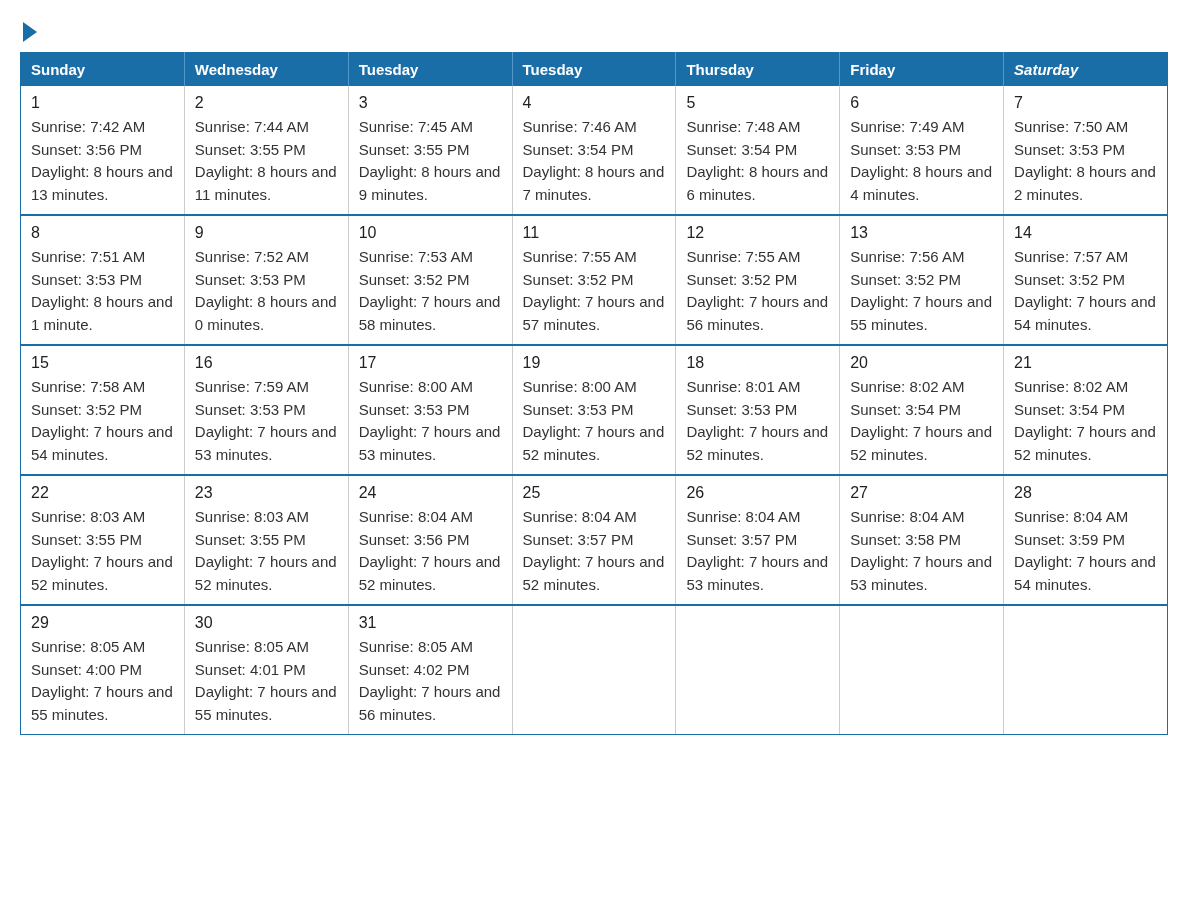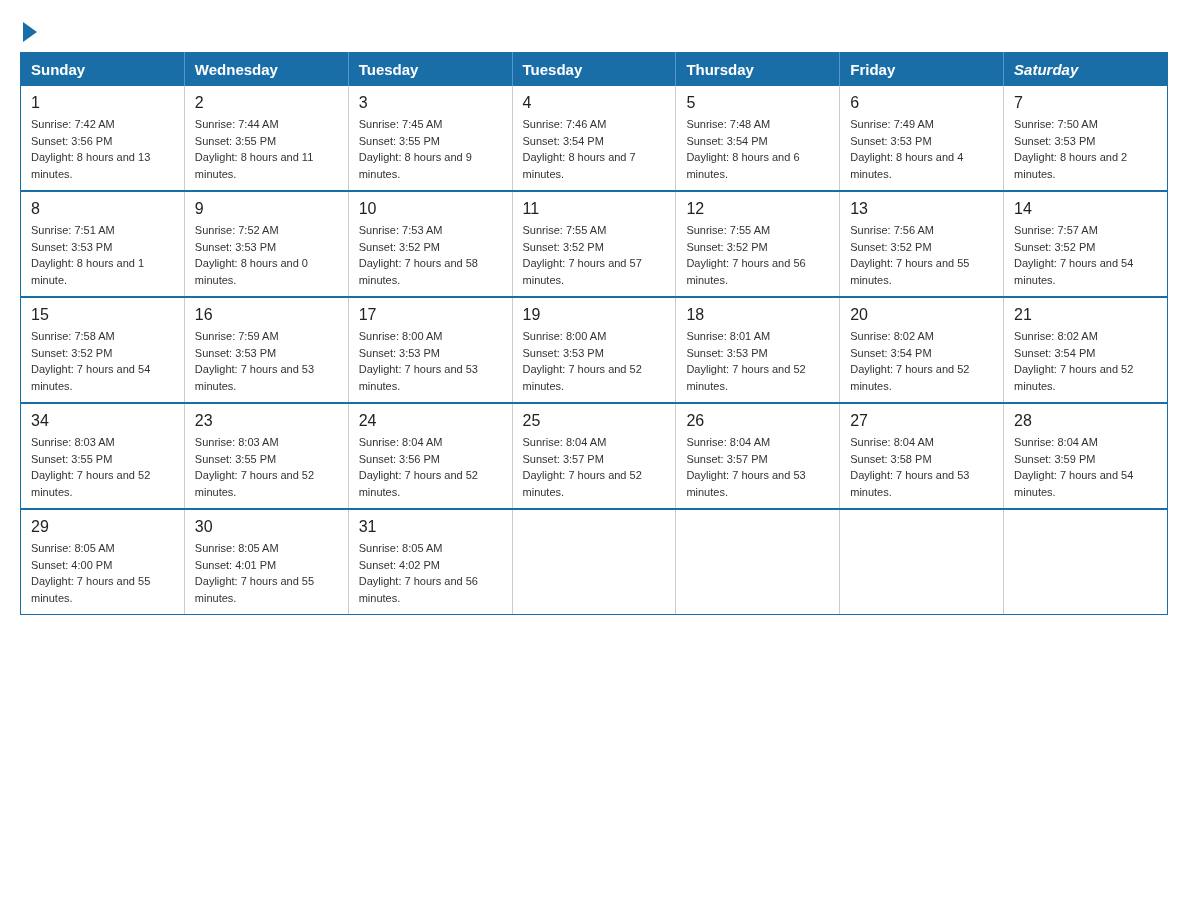--- a/index.html
+++ b/index.html
@@ -95,21 +95,21 @@
       margin-left: 20px;
     }
     .day-number {
       font-size: 16px;
       font-weight: normal;
       color: #222;
       margin-bottom: 4px;
       display: block;
     }
     .day-info {
-      font-size: 11px;
+      font-size: 15px;
       line-height: 1.5;
       color: #333;
     }
     .empty-cell {
       background: #fff;
     }
   </style>
 </head>
 <body>
 
@@ -225,21 +225,21 @@
           <span class="day-number">20</span>
           <div class="day-info">Sunrise: 8:02 AM<br>Sunset: 3:54 PM<br>Daylight: 7 hours and 52 minutes.</div>
         </td>
         <td>
           <span class="day-number">21</span>
           <div class="day-info">Sunrise: 8:02 AM<br>Sunset: 3:54 PM<br>Daylight: 7 hours and 52 minutes.</div>
         </td>
       </tr>
       <tr>
         <td>
-          <span class="day-number">34</span>
+          <span class="day-number">22</span>
           <div class="day-info">Sunrise: 8:03 AM<br>Sunset: 3:55 PM<br>Daylight: 7 hours and 52 minutes.</div>
         </td>
         <td>
           <span class="day-number">23</span>
           <div class="day-info">Sunrise: 8:03 AM<br>Sunset: 3:55 PM<br>Daylight: 7 hours and 52 minutes.</div>
         </td>
         <td>
           <span class="day-number">24</span>
           <div class="day-info">Sunrise: 8:04 AM<br>Sunset: 3:56 PM<br>Daylight: 7 hours and 52 minutes.</div>
         </td>

